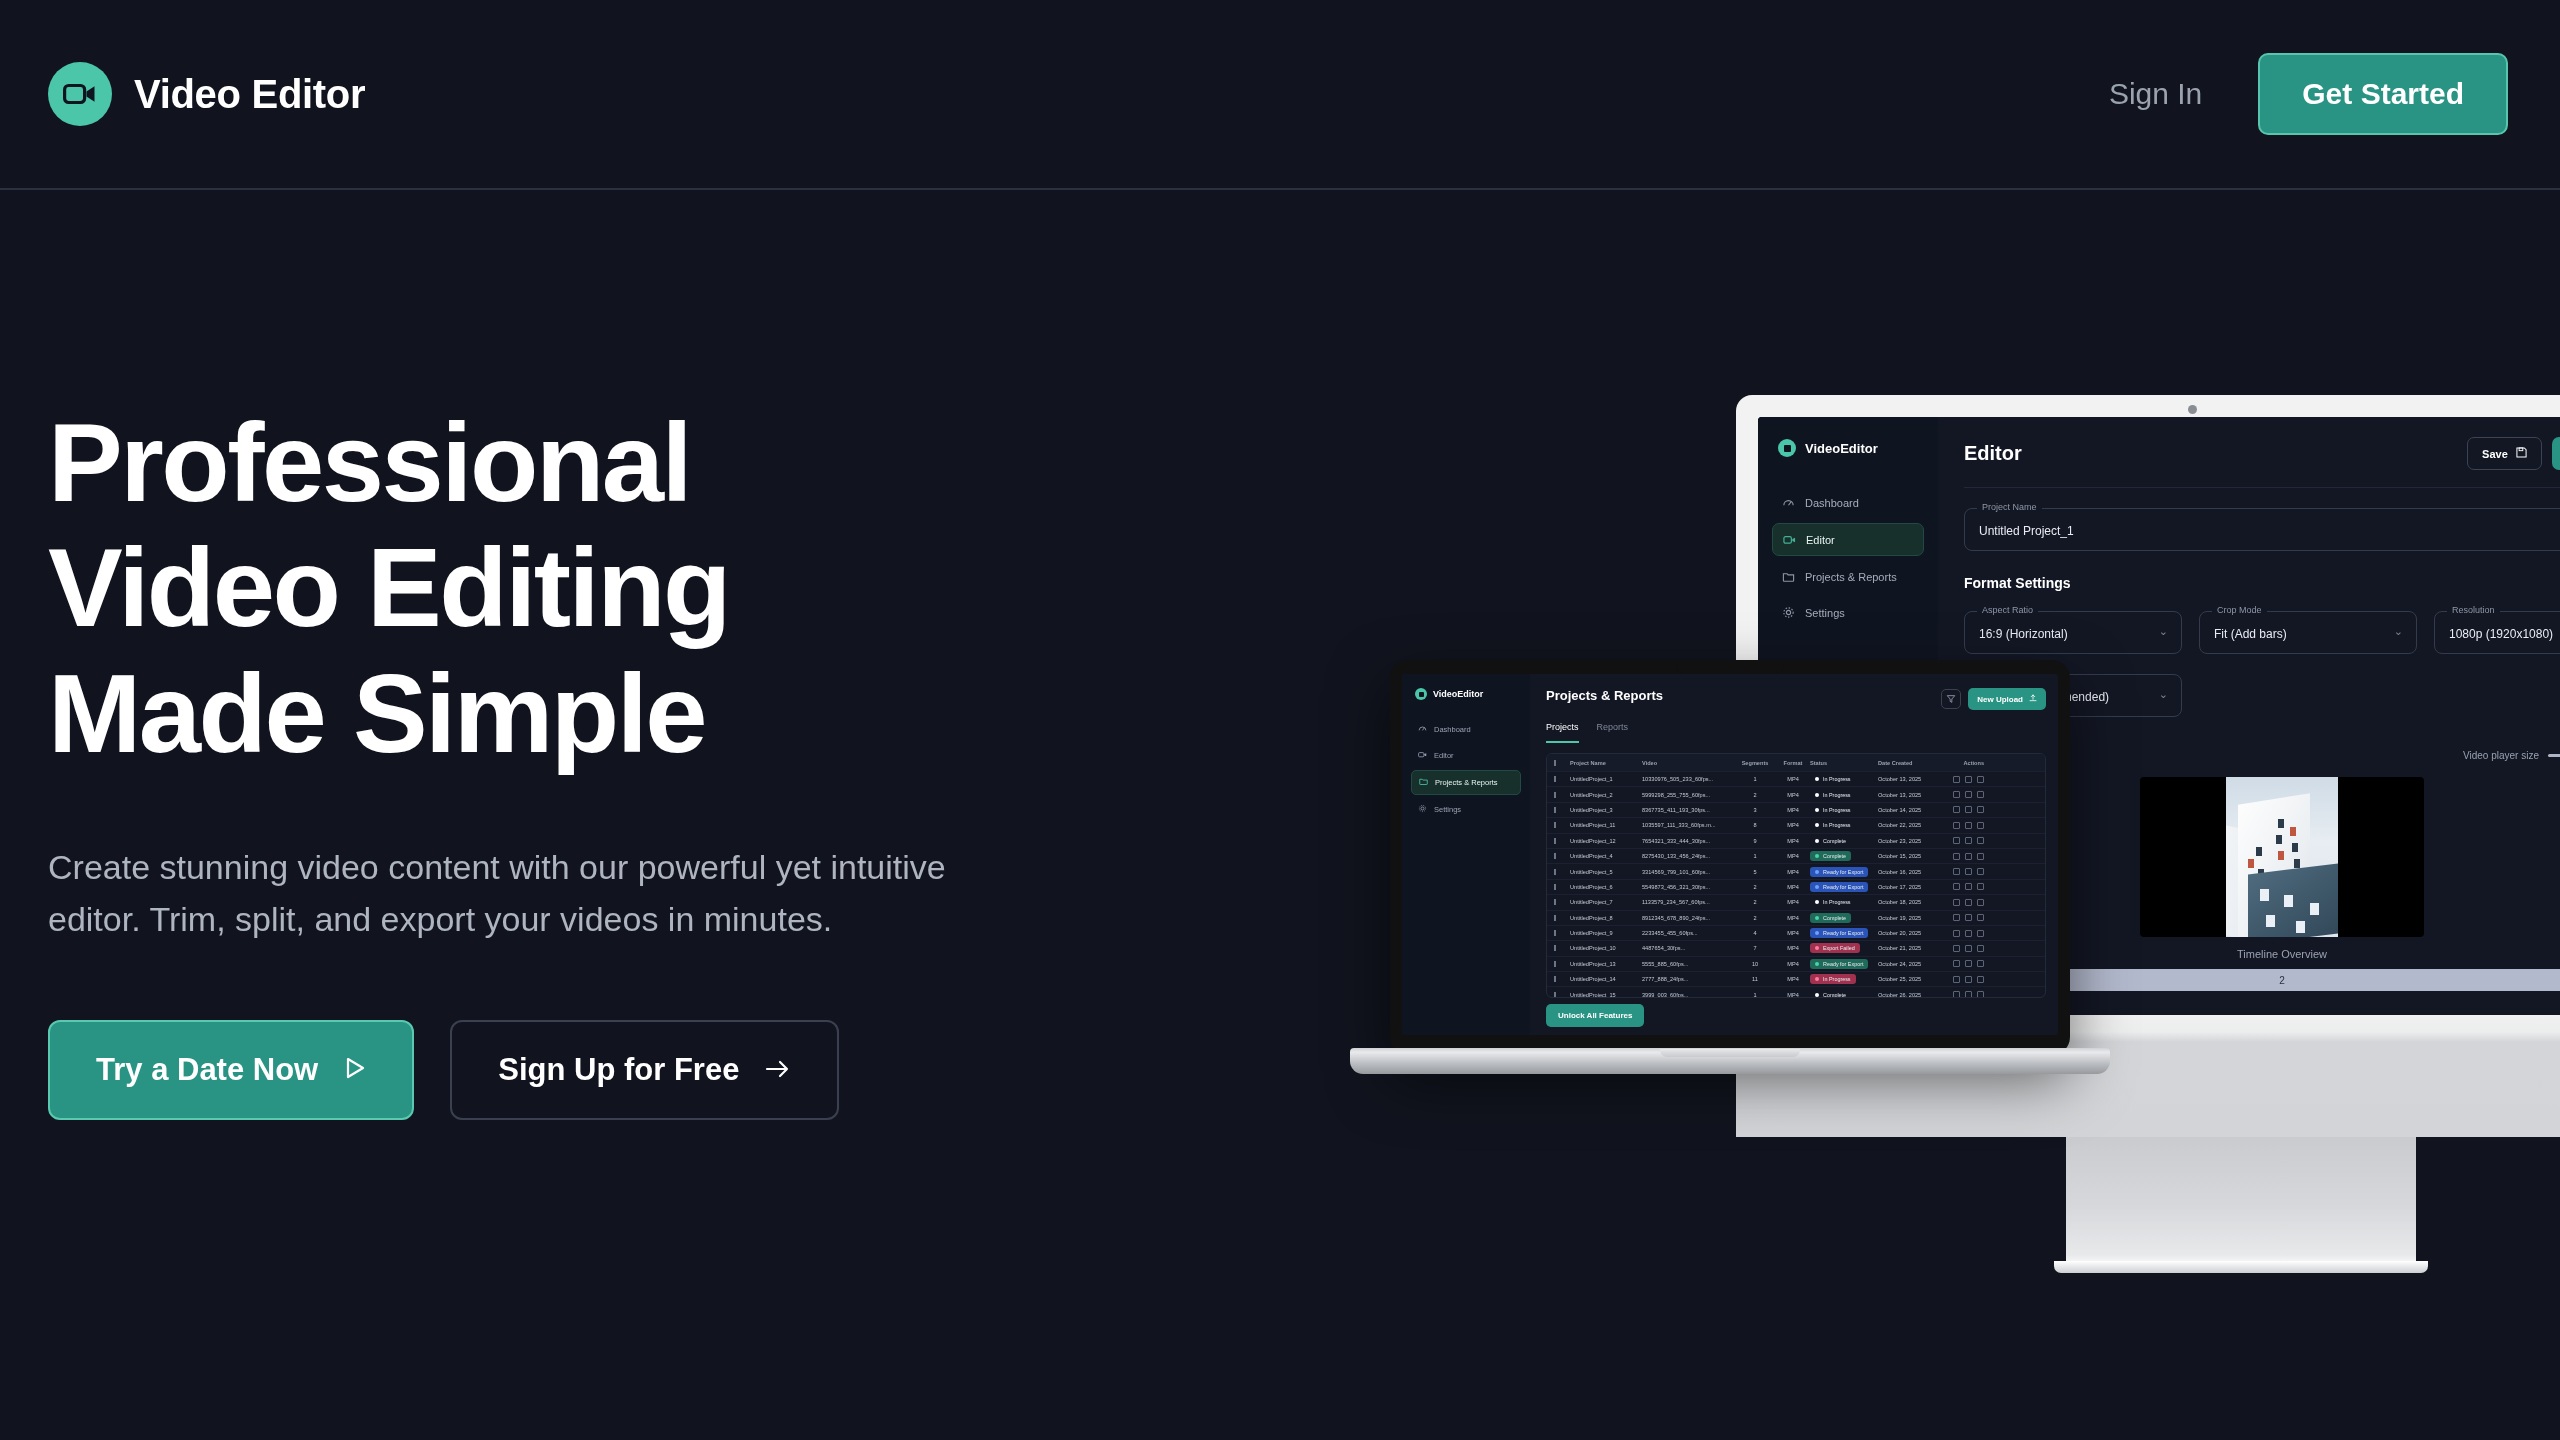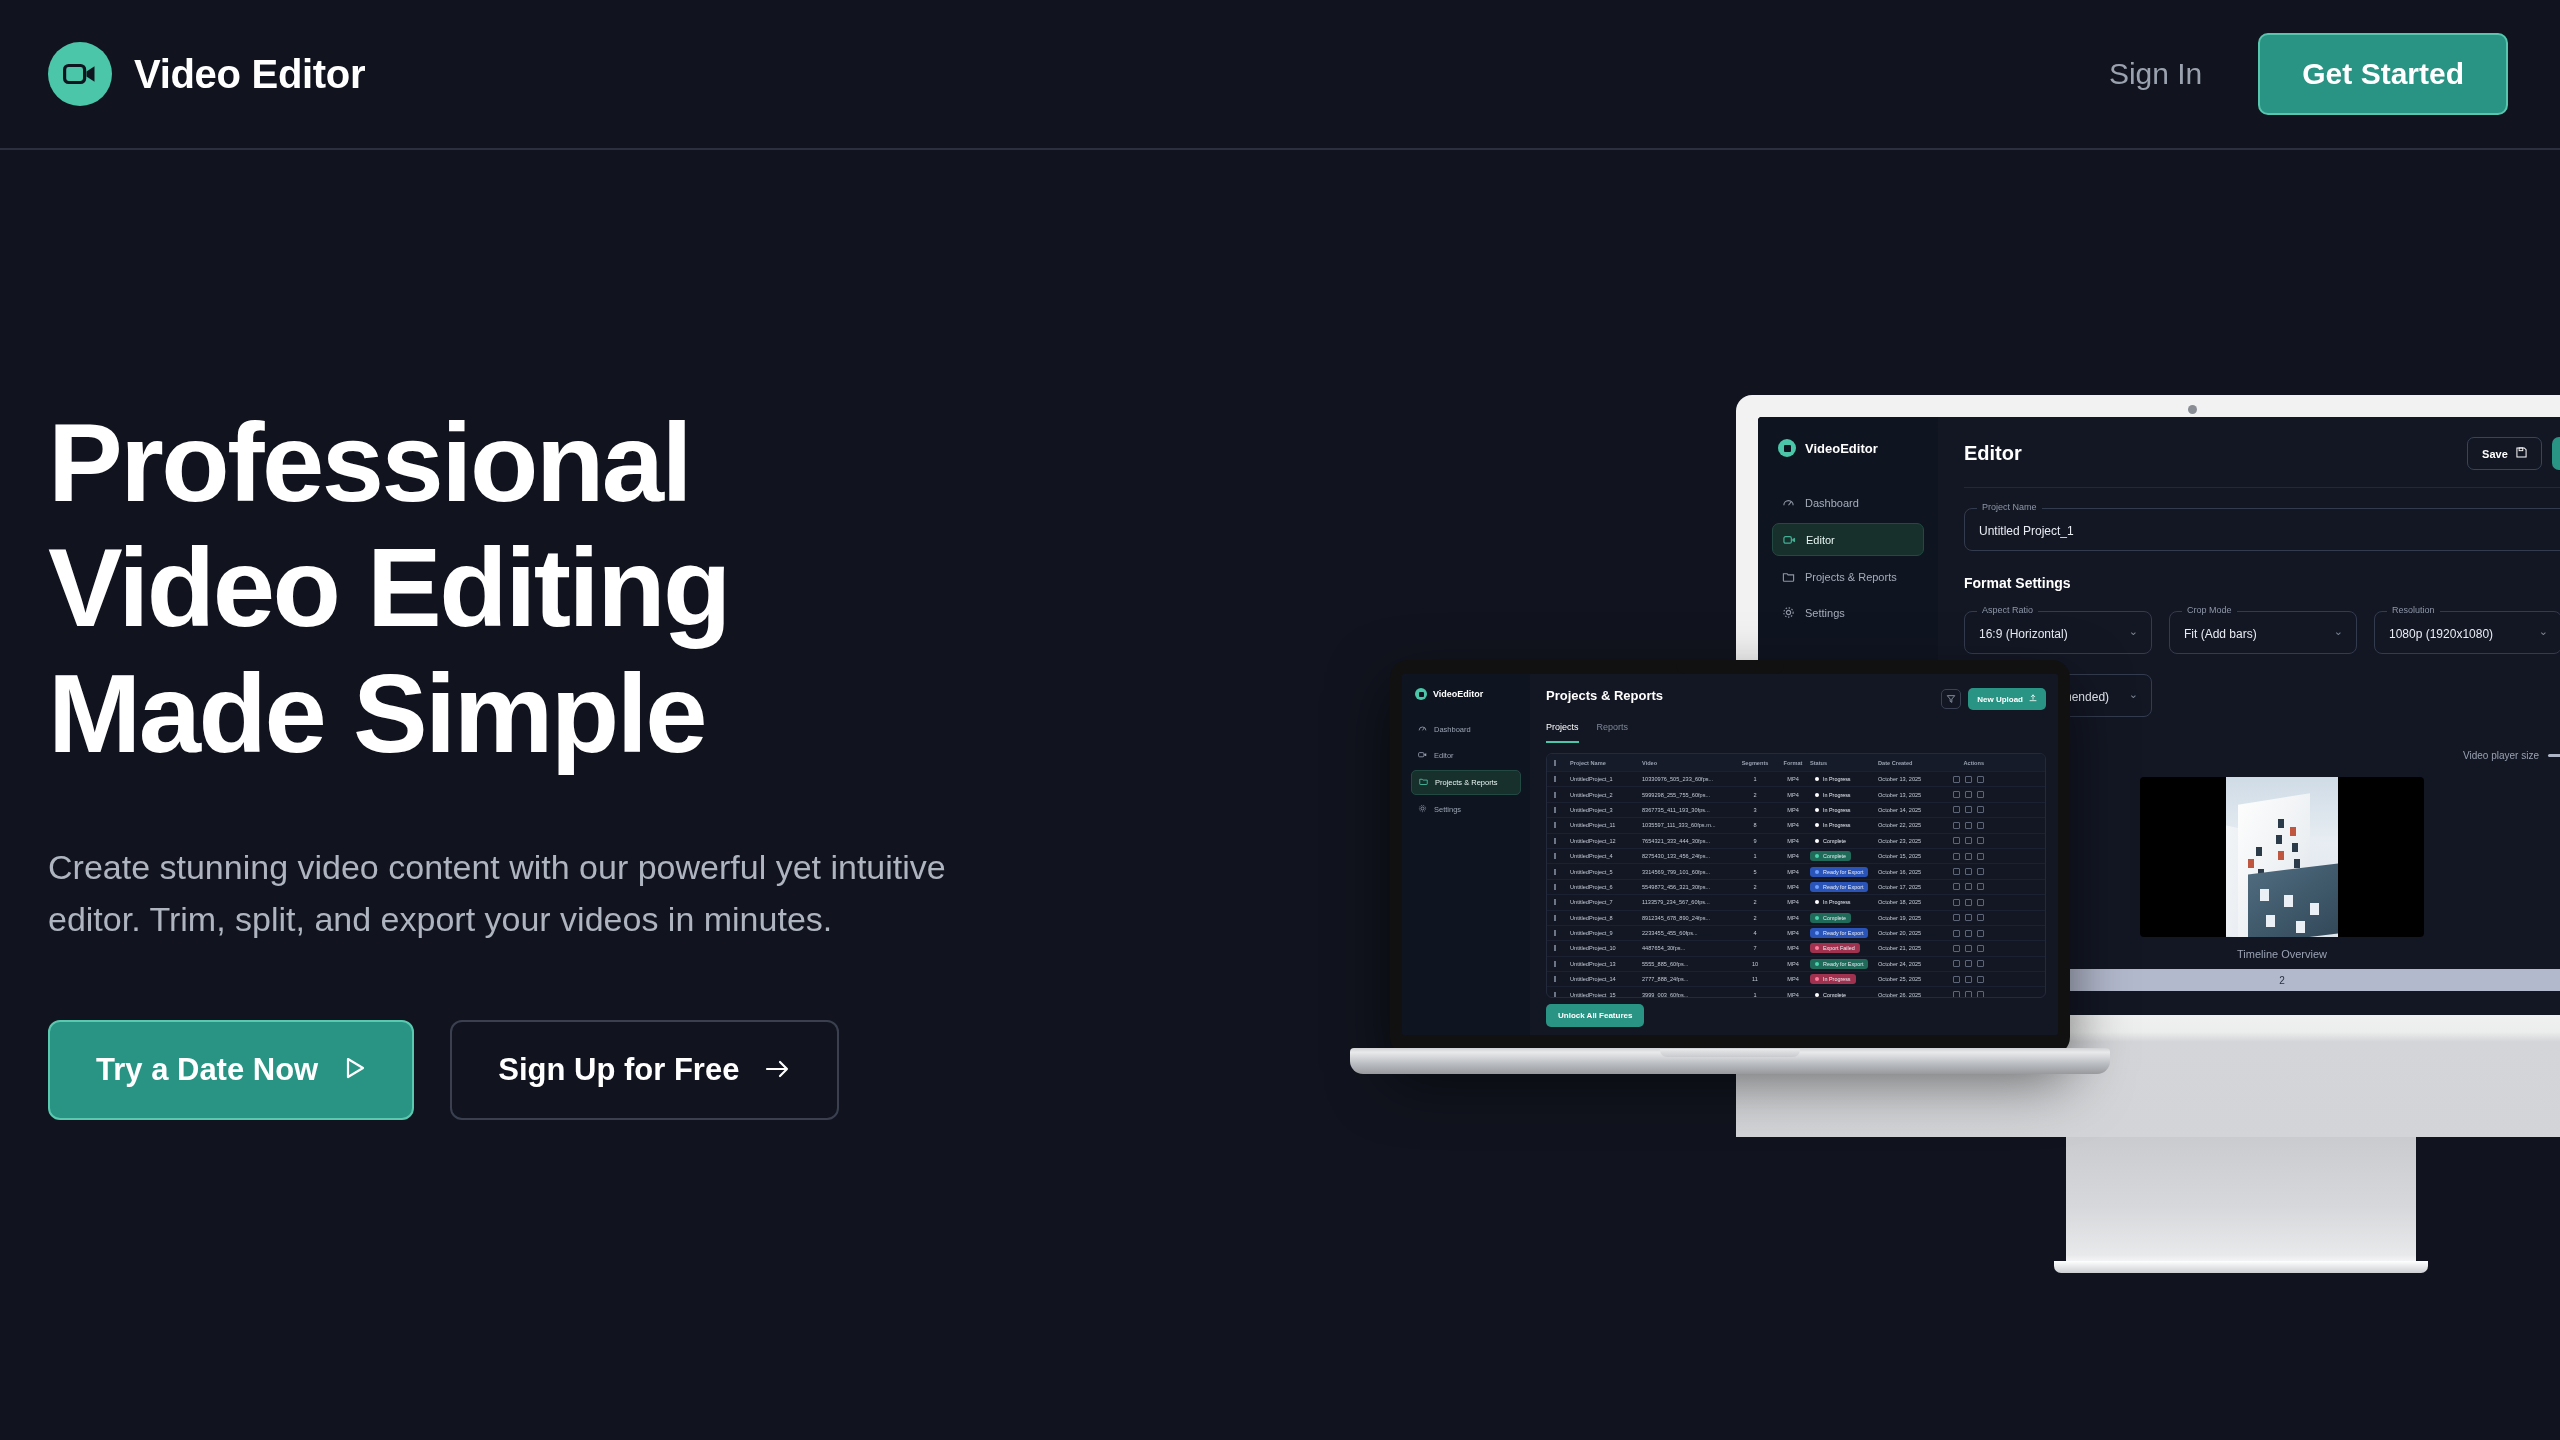--- a/index.html
+++ b/index.html
@@ -6,21 +6,21 @@
   html, body {
     width: 2560px; height: 1440px;
     background: #11141e;
     font-family: "Liberation Sans", sans-serif;
     overflow: hidden;
   }
   .page { position: relative; width: 2560px; height: 1440px; background: #11141e; }
 
   
   .site-header {
-    position: absolute; top: 0; left: 0; width: 2560px; height: 150px;
+    position: absolute; top: 0; left: 0; width: 2560px; height: 190px;
     border-bottom: 2px solid #2a3040;
     display: flex; align-items: center; justify-content: space-between;
     padding: 0 52px 0 48px;
   }
   .brand { display: flex; align-items: center; gap: 22px; }
   .brand-logo {
     width: 64px; height: 64px; border-radius: 50%;
     background: #4bc6a8; display: flex; align-items: center; justify-content: center;
   }
   .brand-logo svg { display:block; }
@@ -127,21 +127,21 @@
   .field-label {
     position: absolute; top: -7px; left: 12px; background: #131724;
     padding: 0 5px; color: #8e96a7; font-size: 9px;
   }
   .field-value { color: #e9ecf2; font-size: 12px; margin-top: 44px; }
   .chev { position: absolute; right: 13px; top: 13px; color: #7d8596; font-size: 11px; }
 
   .section-head { color: #fff; font-size: 14px; font-weight: 700; margin-top: 24px; }
   .fields-row { display: flex; gap: 17px; }
   .fields-row .field { flex: 1; }
-  .field.w-third { width: 188px; flex: none; }
+  .field.w-third { width: 218px; flex: none; }
 
   .preview-head {
     display: flex; align-items: center; justify-content: space-between;
     margin-top: 30px; padding-right: 0;
   }
   .preview-title { color: #fff; font-size: 14px; font-weight: 700; }
   .slider-wrap { display: flex; align-items: center; gap: 9px; }
   .slider-label { color: #99a1b1; font-size: 10px; }
   .slider-track { width: 52px; height: 3px; background: #aeb5c6; border-radius: 2px; position: relative; }
 

